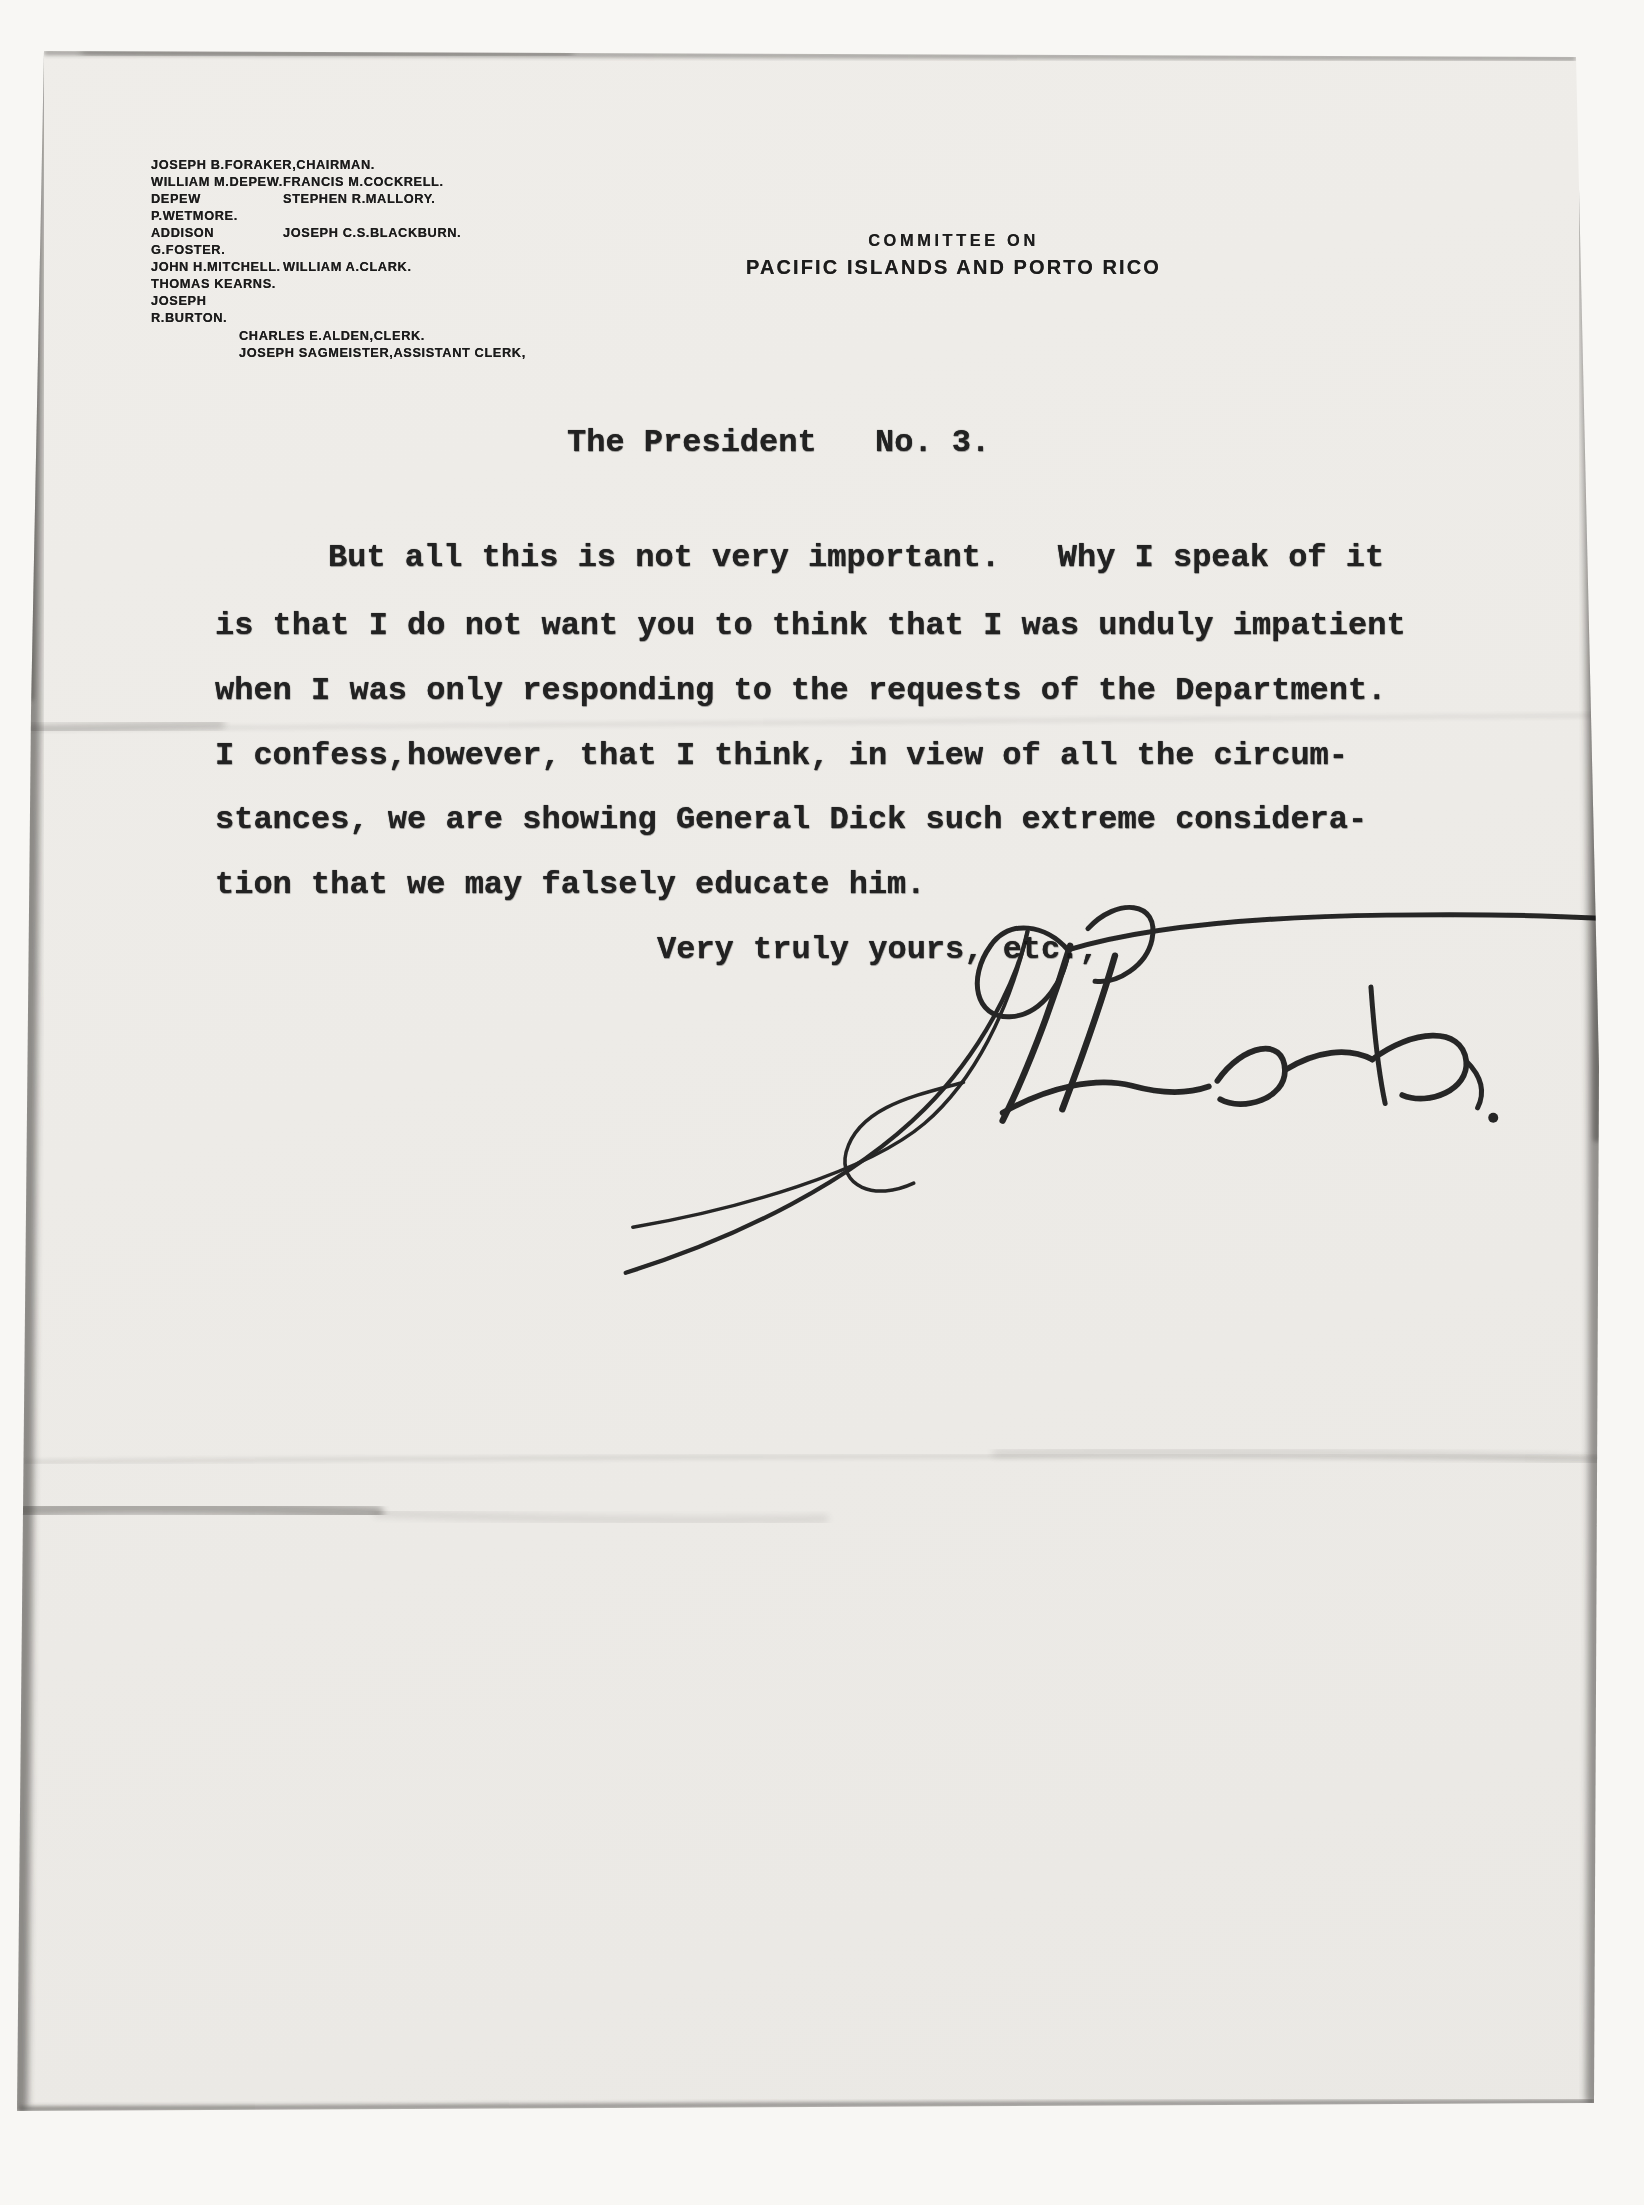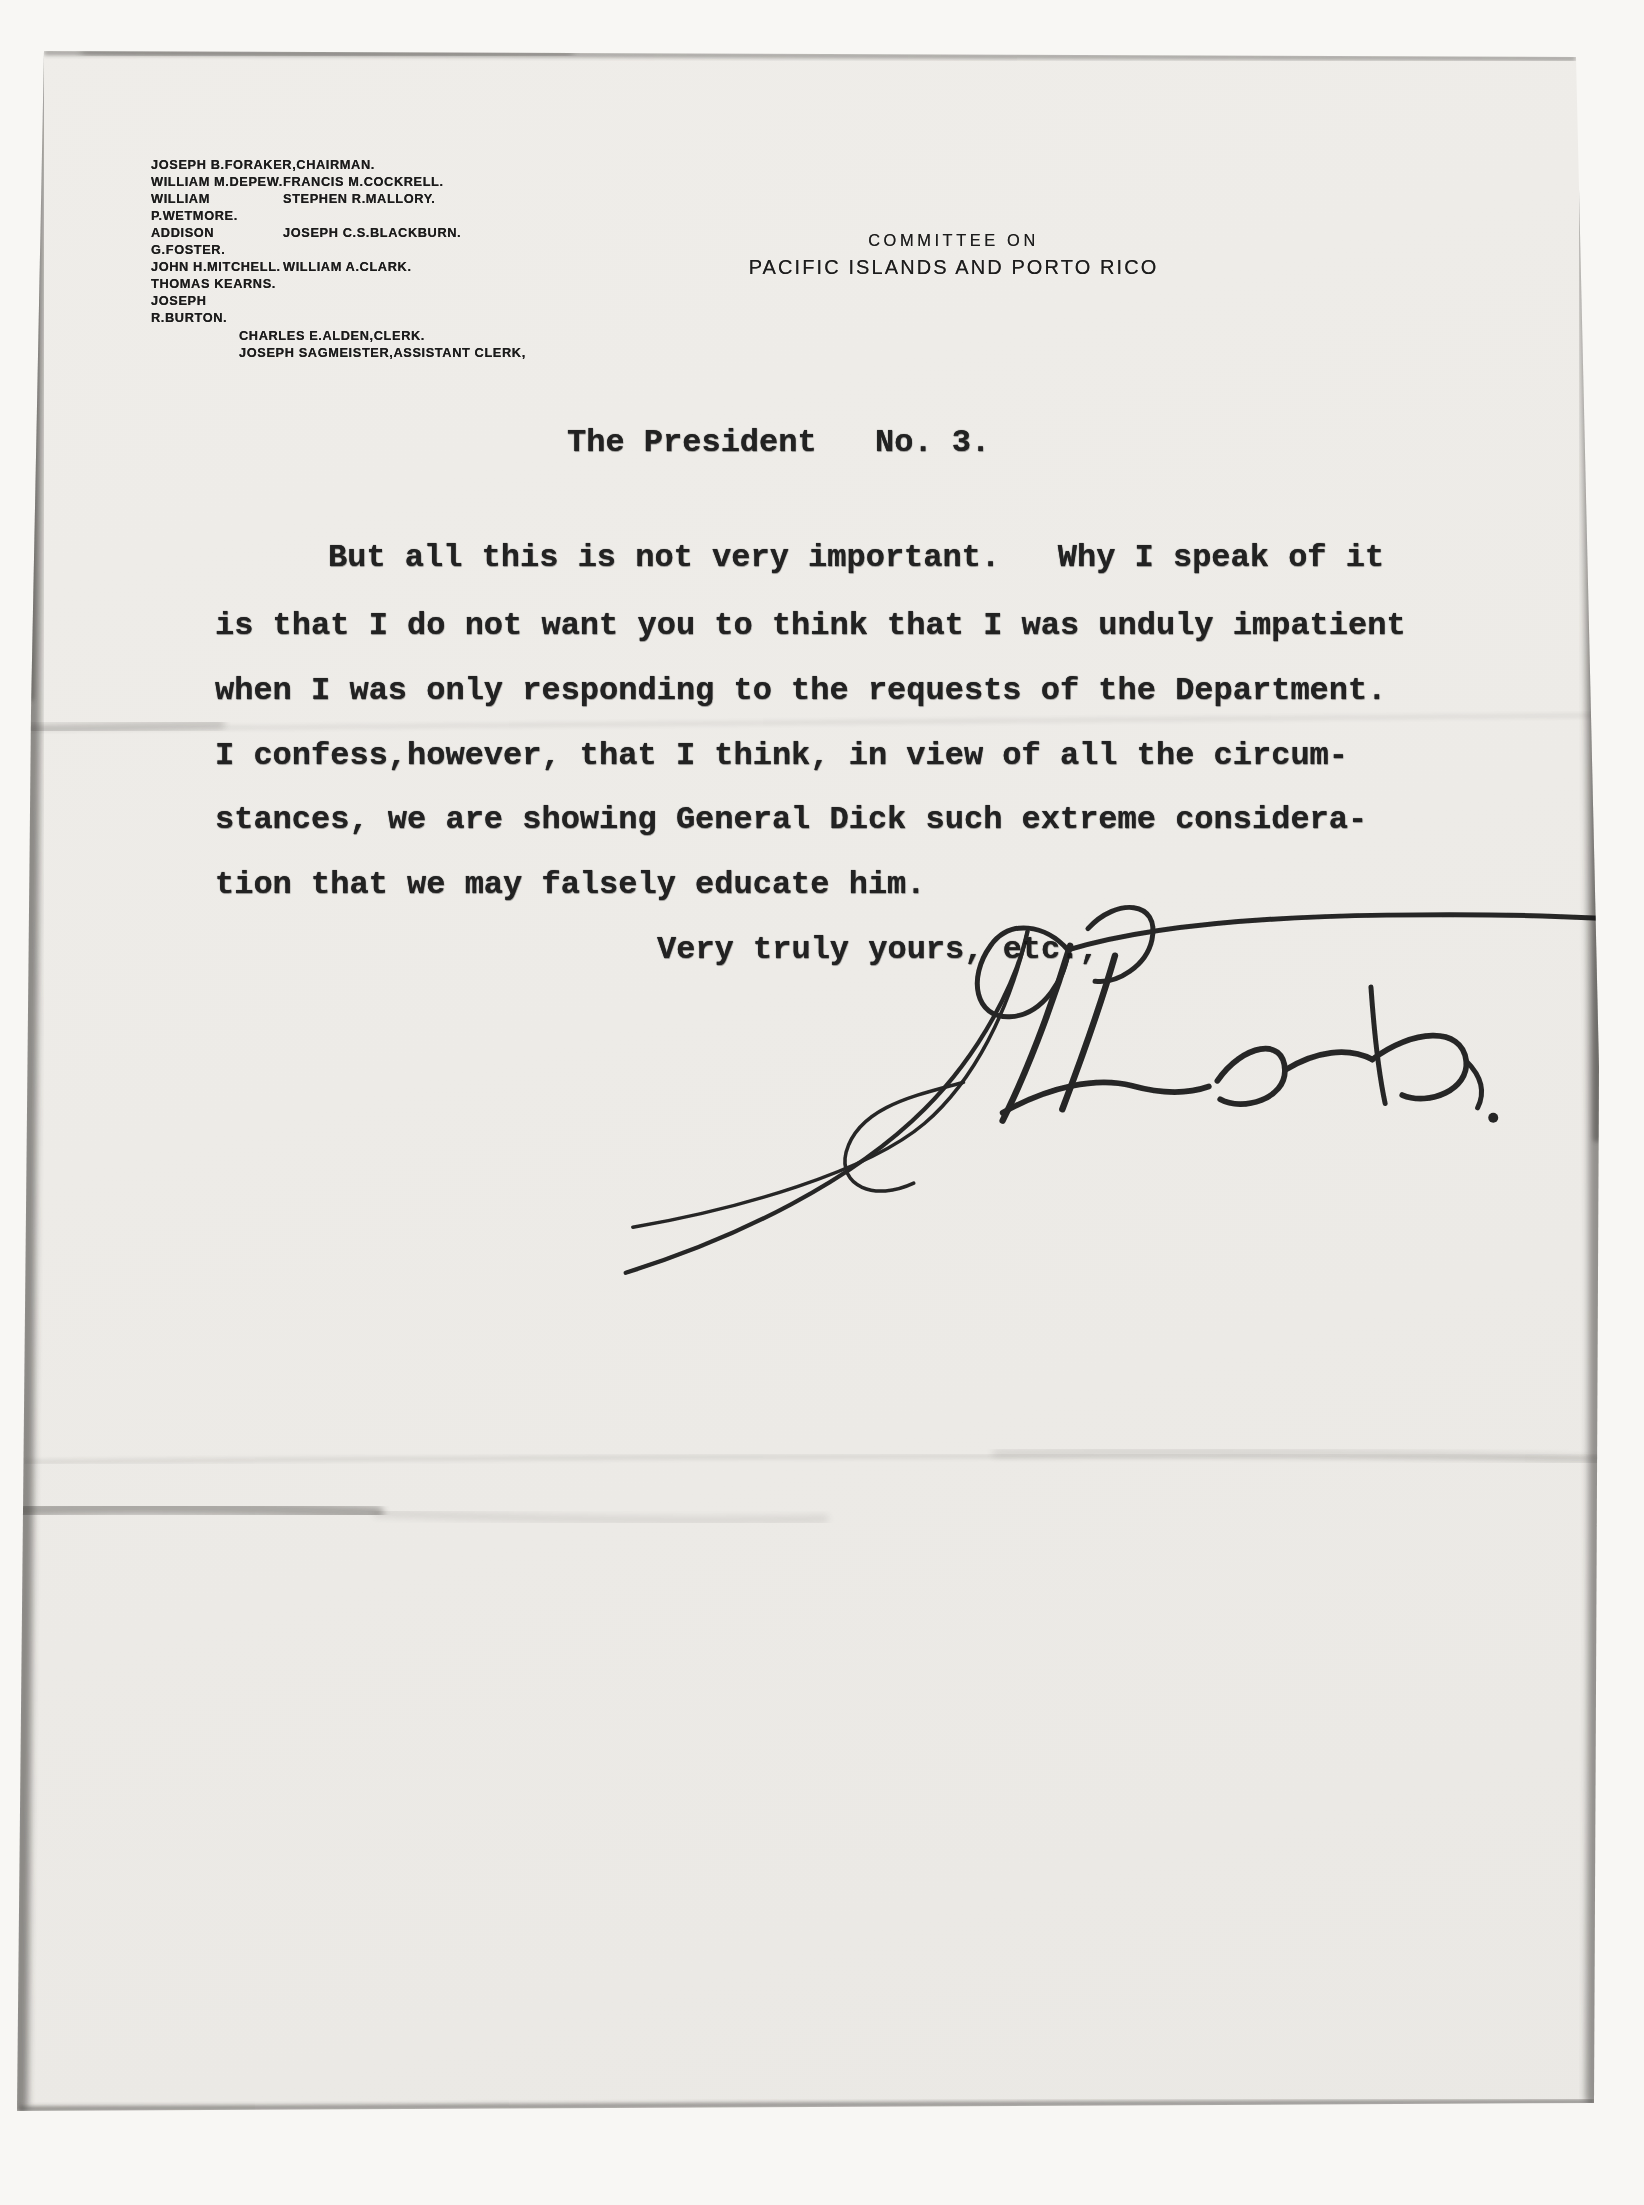--- a/index.html
+++ b/index.html
@@ -15,21 +15,21 @@
            font-weight:bold;font-size:12.8px;letter-spacing:0.6px;line-height:17px;
            text-shadow:0 0 0.4px rgba(10,10,10,.8);}
   .member-row{display:flex;}
   .member-row .c1{width:132px;flex:0 0 auto;}
   .clerks{margin-left:88px;margin-top:0.7px;}
 
   
   .center-head{position:absolute;left:598px;top:201px;width:711px;text-align:center;color:#141414;}
   .senate-title{font-family:"DejaVu Serif", serif;font-weight:bold;font-size:43px;line-height:1.05;
                 letter-spacing:0.7px;text-shadow:0 0 0.7px rgba(0,0,0,.85);}
-  .committee{font-weight:normal;color:#1c1c1c;text-shadow:0 0 0.4px rgba(10,10,10,.7);}
+  .committee{font-weight:bold;color:#1c1c1c;text-shadow:0 0 0.4px rgba(10,10,10,.7);}
   .committee.l1{margin-top:30px;font-size:16.4px;letter-spacing:3.6px;}
   .committee.l2{margin-top:6.4px;font-size:20px;letter-spacing:2.1px;}
 
   
   .tw{font-family:"Liberation Mono","DejaVu Sans Mono",monospace;font-weight:bold;
       color:#222;font-size:32px;line-height:1;white-space:pre;
       text-shadow:0 0 1px rgba(25,25,25,.8),0.4px 0.6px 0.7px rgba(25,25,25,.35);}
   .addressee{position:absolute;left:567px;top:427px;}
   .page-no{position:absolute;left:875px;top:427px;}
   .bline{position:absolute;left:215px;}
@@ -71,21 +71,21 @@
 
     <div class="members">
       <div class="member-row">
         <span>JOSEPH B.FORAKER,CHAIRMAN.</span>
       </div>
       <div class="member-row">
         <span class="c1">WILLIAM M.DEPEW.</span>
         <span class="c2">FRANCIS M.COCKRELL.</span>
       </div>
       <div class="member-row">
-        <span class="c1">WILLIAM P.WETMORE.</span>
+        <span class="c1">DEPEW P.WETMORE.</span>
         <span class="c2">STEPHEN R.MALLORY.</span>
       </div>
       <div class="member-row">
         <span class="c1">ADDISON G.FOSTER.</span>
         <span class="c2">JOSEPH C.S.BLACKBURN.</span>
       </div>
       <div class="member-row">
         <span class="c1">JOHN H.MITCHELL.</span>
         <span class="c2">WILLIAM A.CLARK.</span>
       </div>

